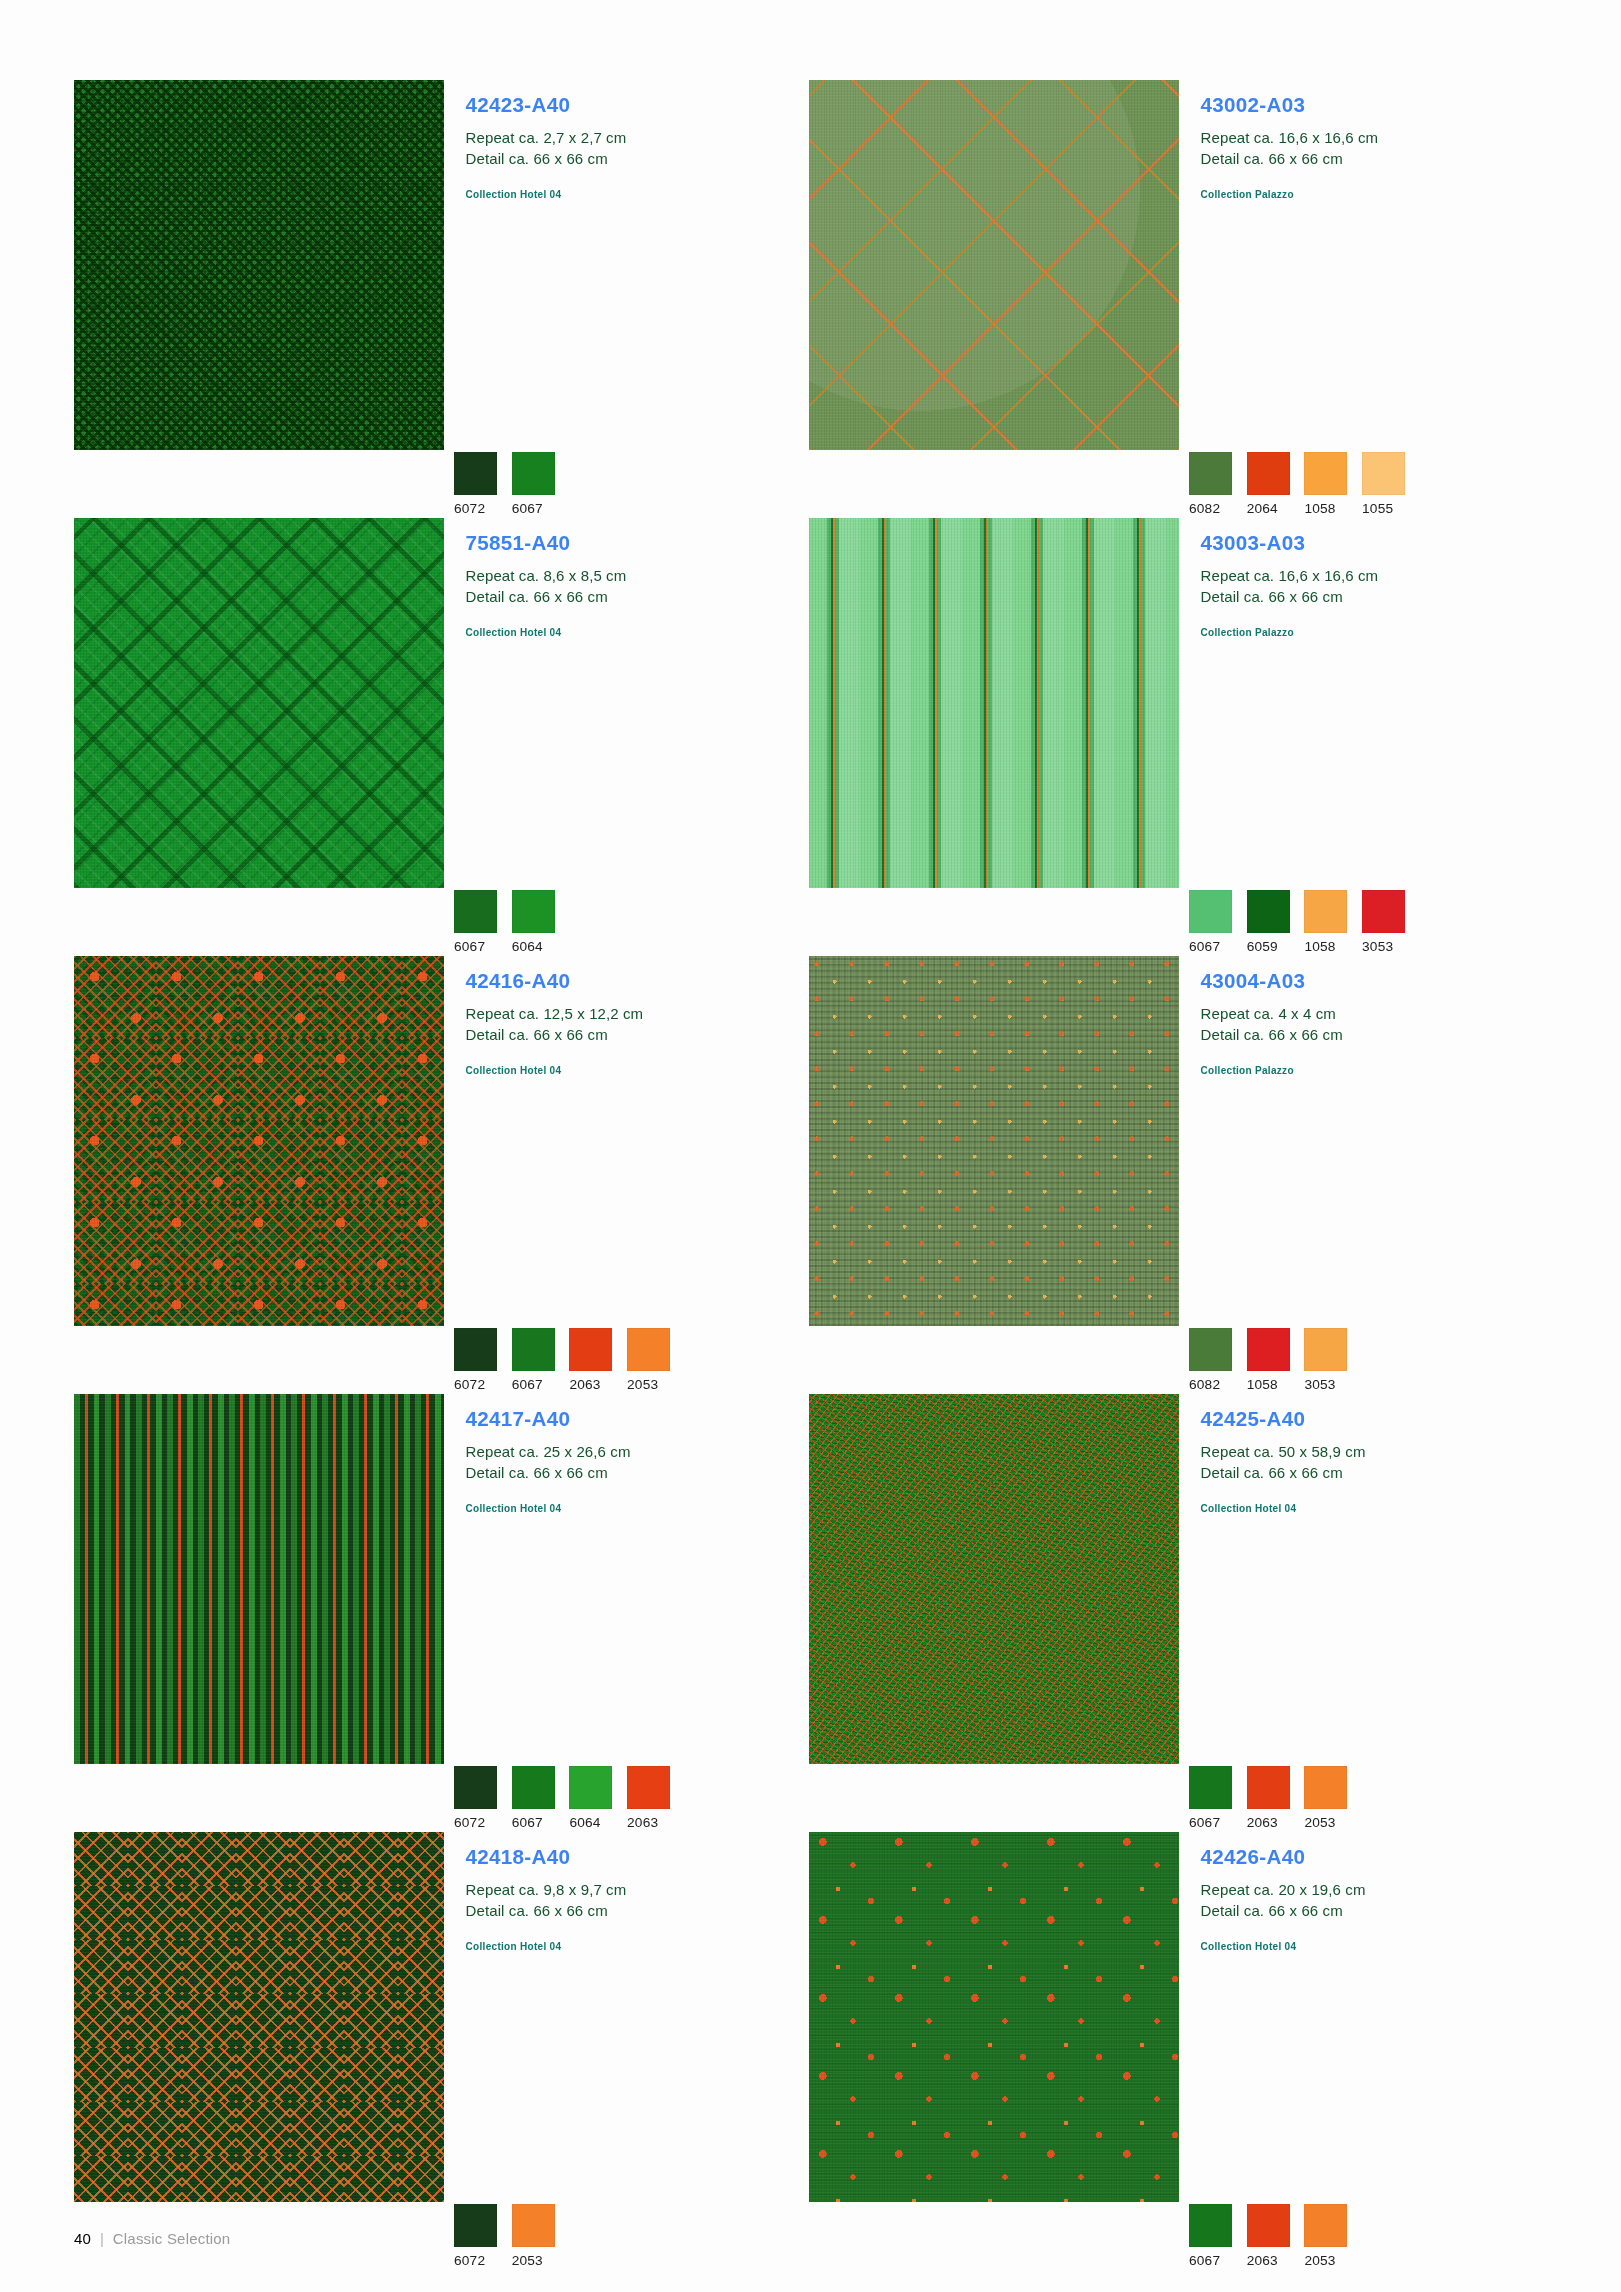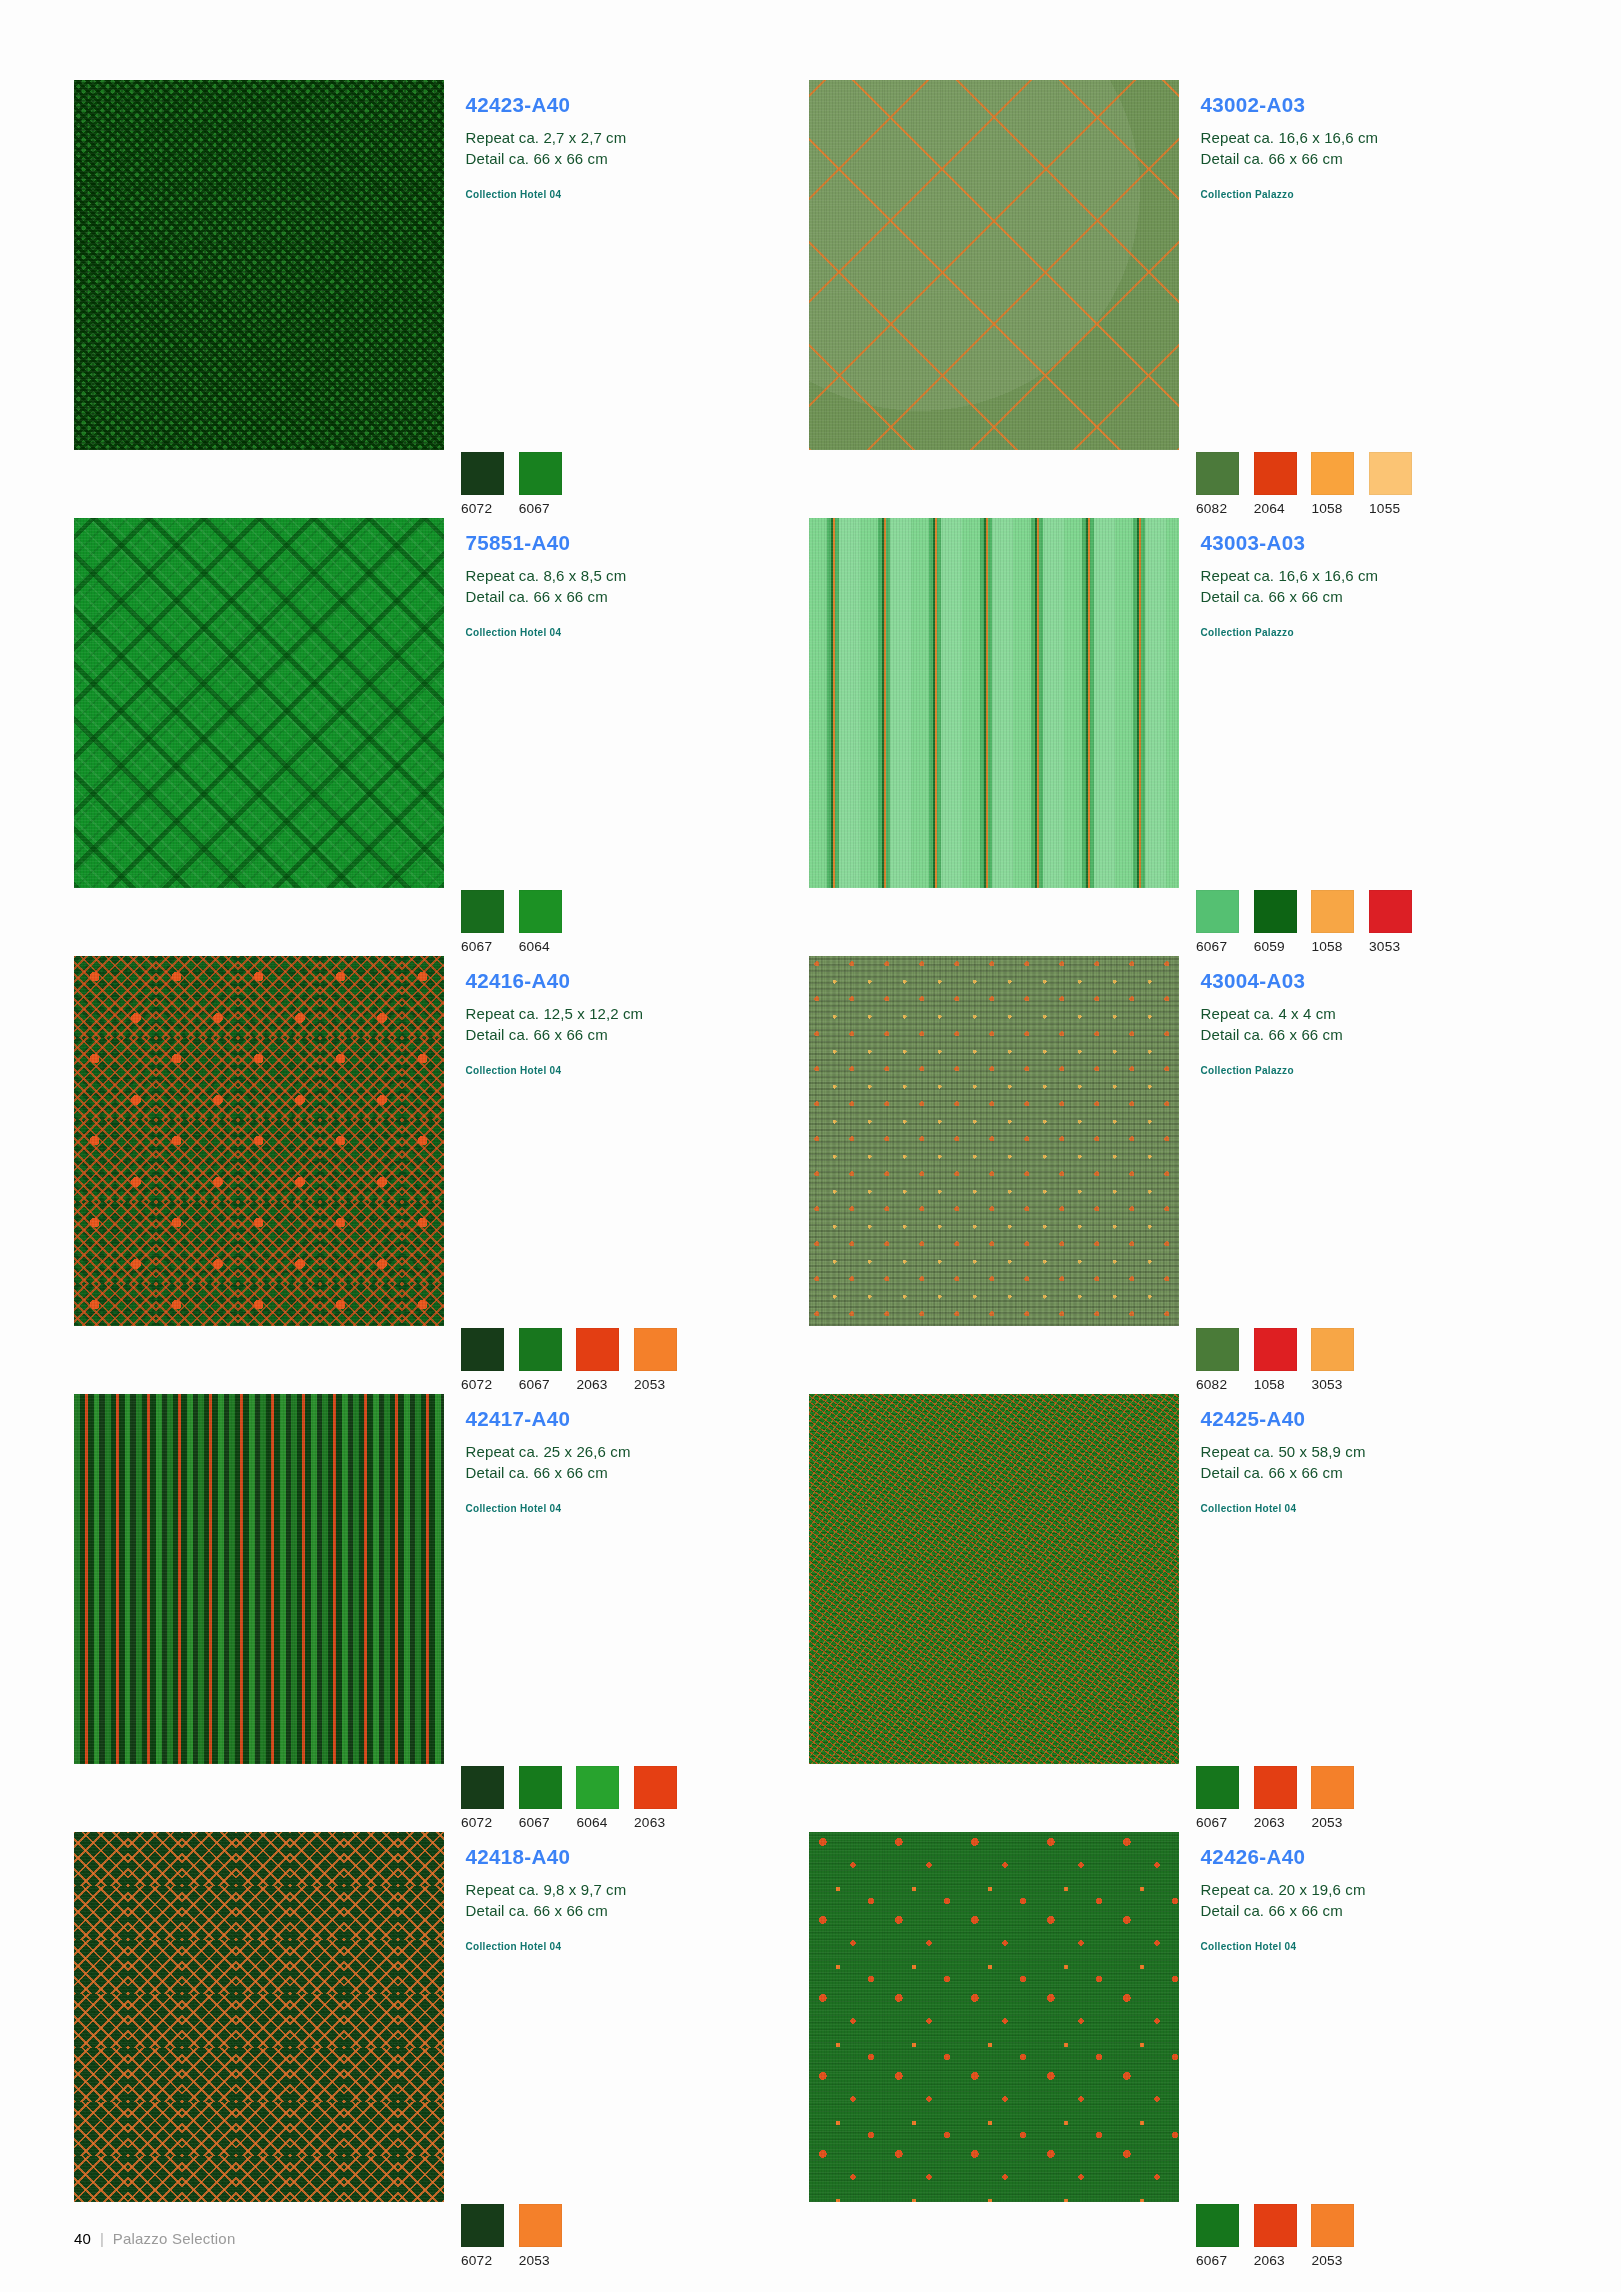--- a/index.html
+++ b/index.html
@@ -64,21 +64,21 @@
   .spec span{display:block;}
   .collection{
     font-size:10px;
     font-weight:bold;
     color:#0f766e;
     padding-top:19.6px;
     letter-spacing:0.3px;
   }
   .colors{
     position:absolute;
-    left:17px;
+    left:10px;
     bottom:2px;
     display:flex;
     gap:13.7px;
   }
   .color{
     width:44px;
   }
   .chip{
     width:41px;height:41px;
     display:block;
@@ -509,17 +509,17 @@
                 <span class="code">2053</span>
               </div>
           </div>
         </div>
       </div>
     </div>
 
   </div>
 
   <div class="footer">
-    <span class="pg">40</span><span class="sep">|</span><span>Palazzo Selection</span>
+    <span class="pg">40</span><span class="sep">|</span><span>Classic Selection</span>
   </div>
 
 </div>
 
 
 </body></html>

